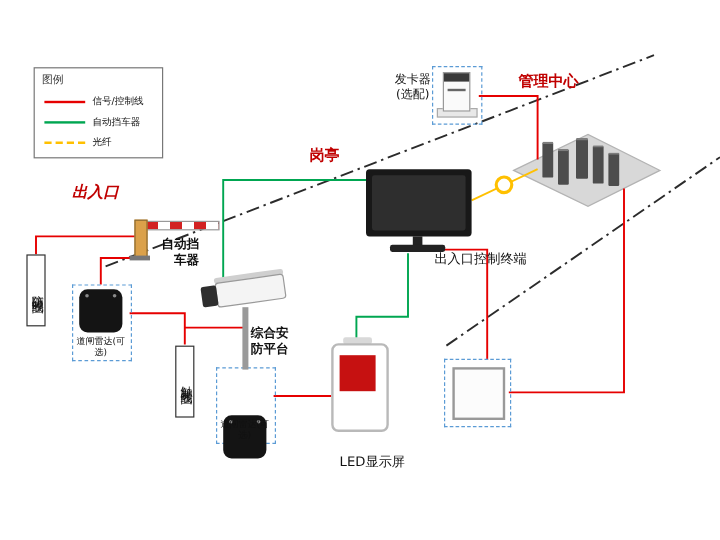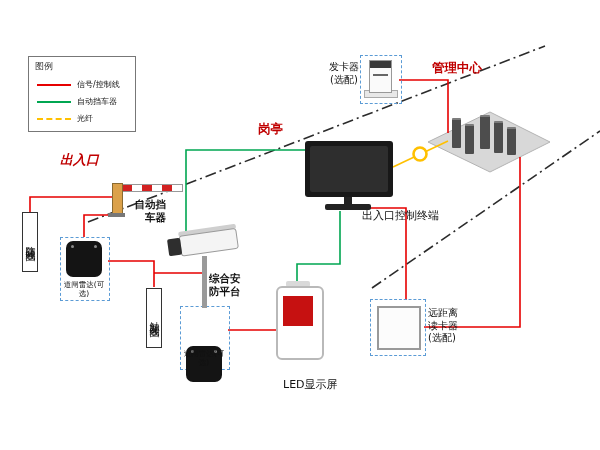--- a/index.html
+++ b/index.html
@@ -131,15 +131,14 @@
   <div class="abs node server" style="left:507px;top:127px;width:9px;height:26px;"></div>
 
   <div class="abs node" style="left:286px;top:281px;width:24px;height:6px;background:#d9d9d9;border-radius:2px;"></div>
   <div class="abs node" style="left:276px;top:286px;width:44px;height:70px;background:#fff;border:2px solid #b9b9b9;border-radius:6px;">
     <div class="abs" style="left:5px;top:8px;width:30px;height:30px;background:#c61111;"></div>
   </div>
   <div class="abs node label" style="left:283px;top:378px;white-space:nowrap;font-size:11px;">LED显示屏</div>
 
   <div class="abs node dashed-box" style="left:370px;top:299px;width:54px;height:55px;"></div>
   <div class="abs node" style="left:377px;top:306px;width:40px;height:40px;background:#fcfcfc;border:2px solid #999;"></div>
-  <div class="abs node label" style="left:428px;top:307px;width:34px;font-size:10px;">远距离读卡器(选配)</div>
 
 </div>
 
 </body></html>

